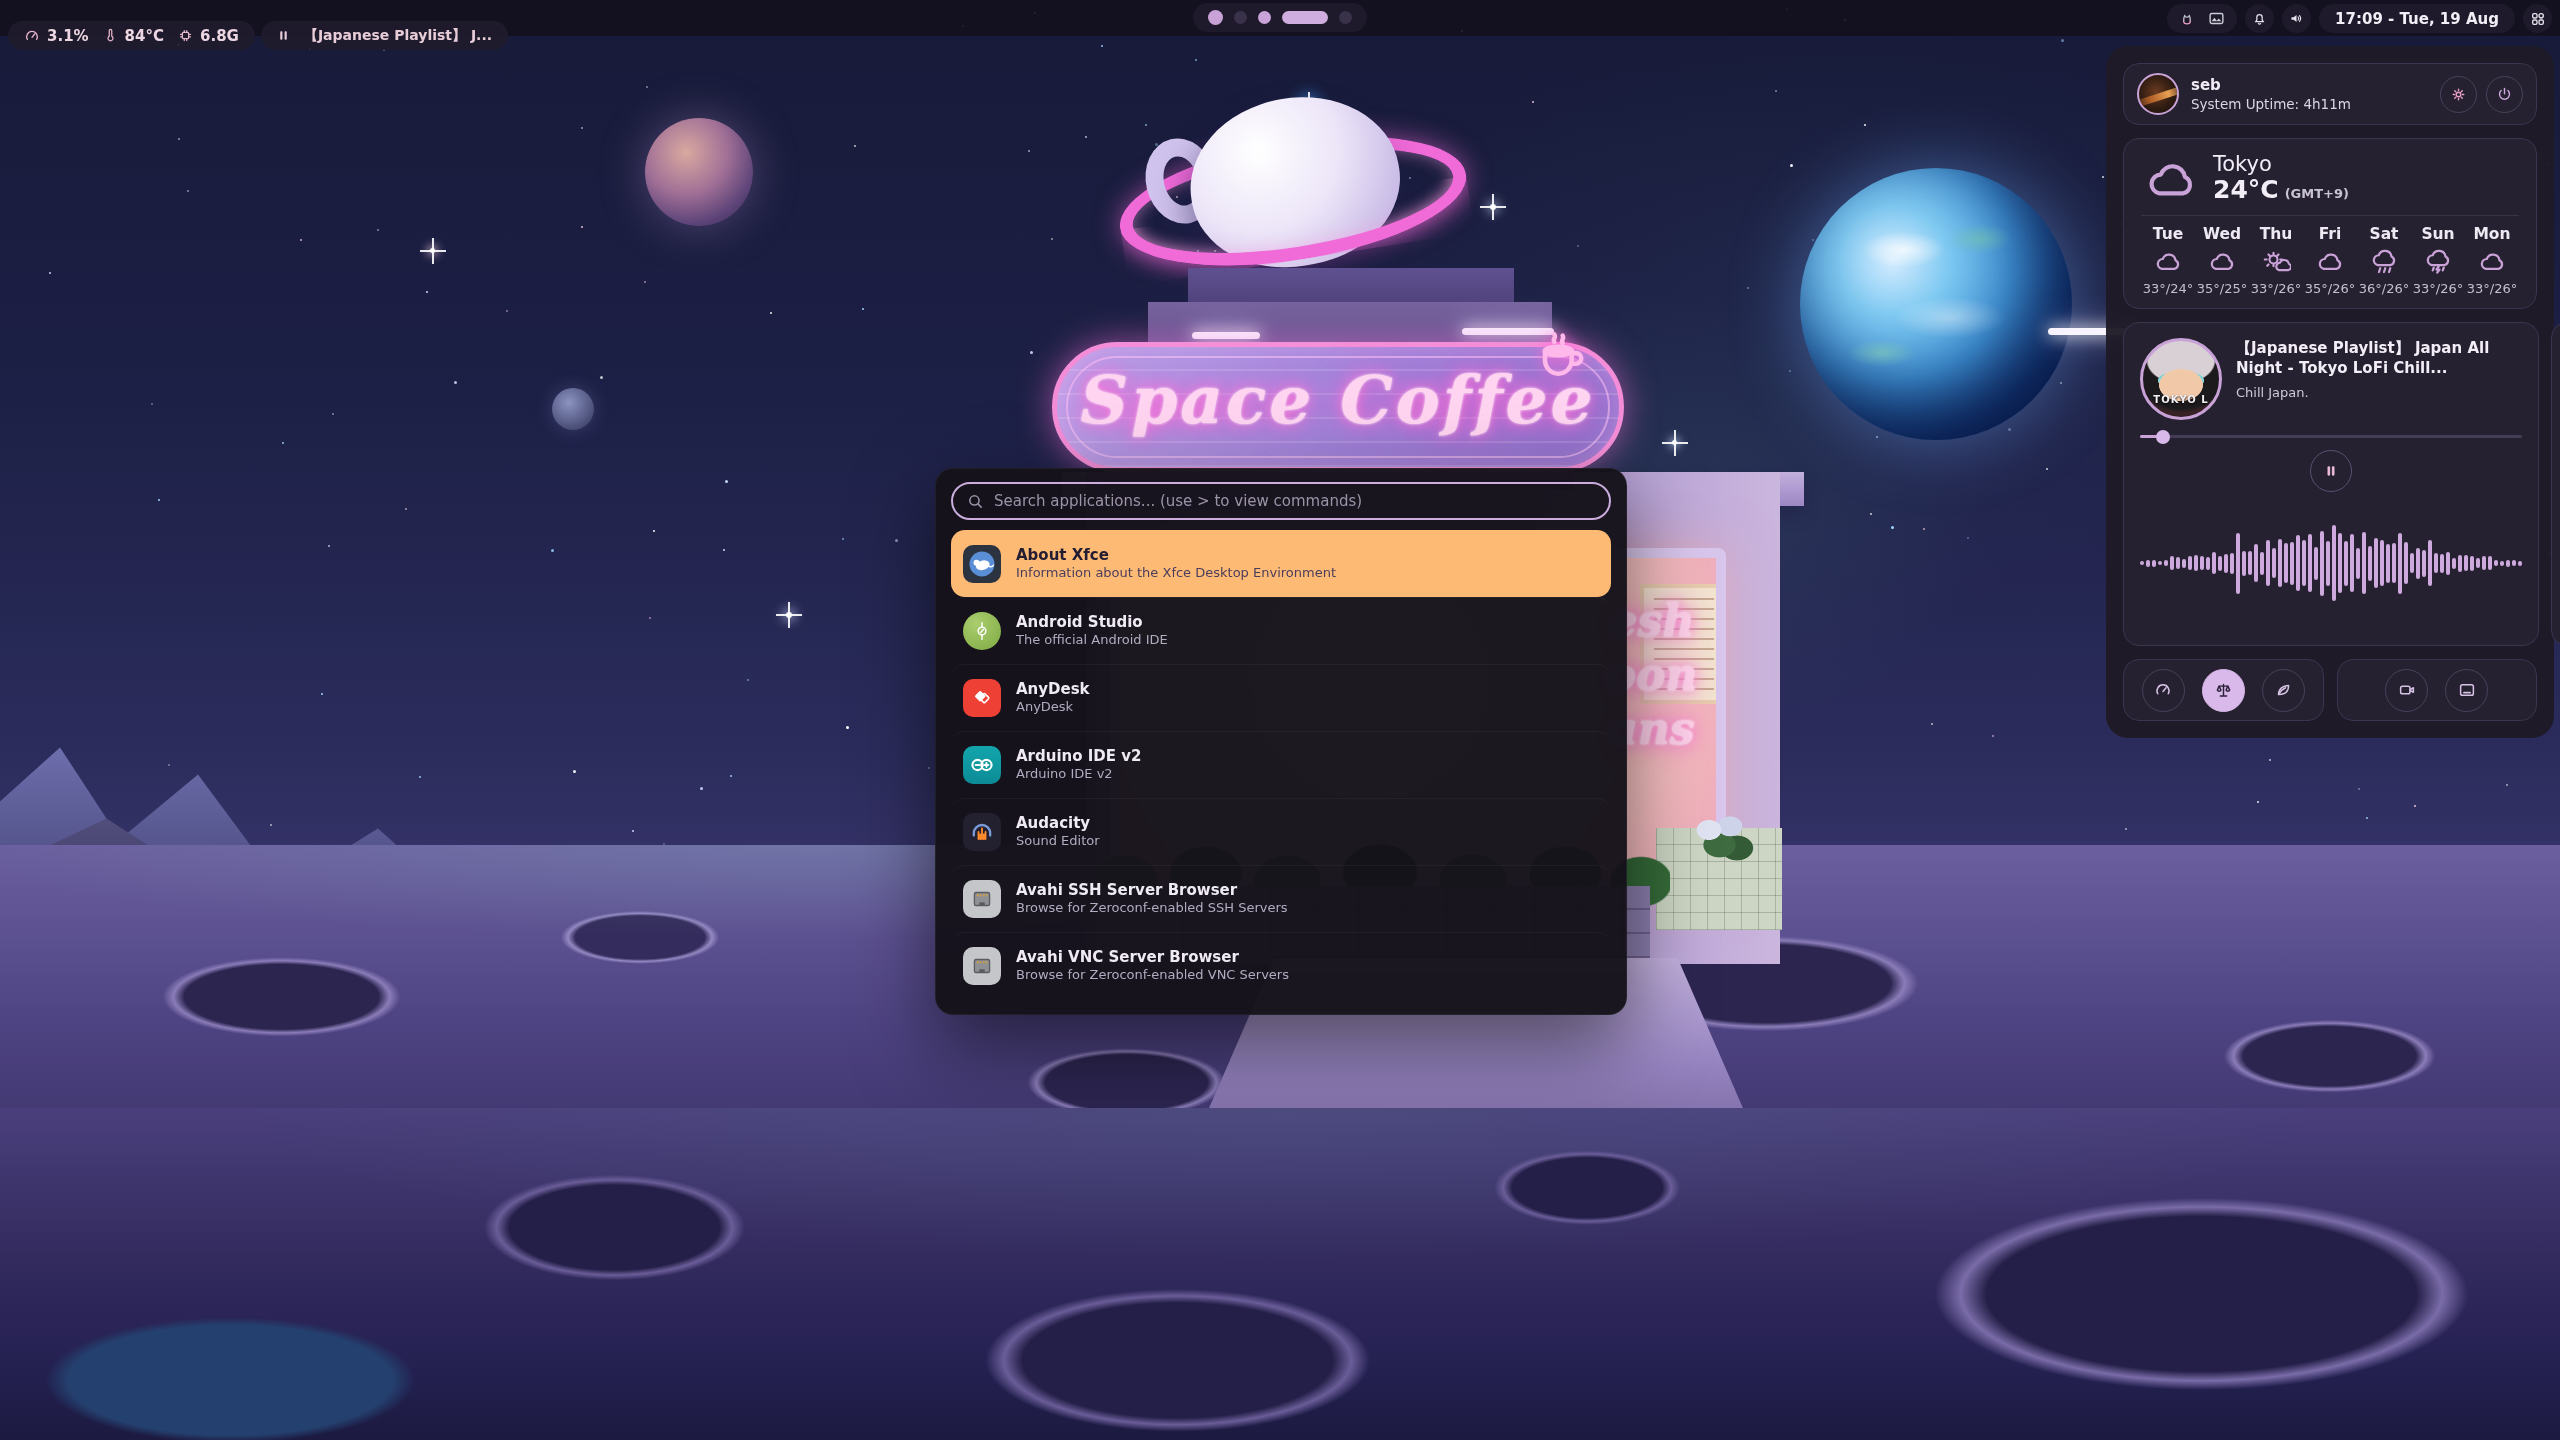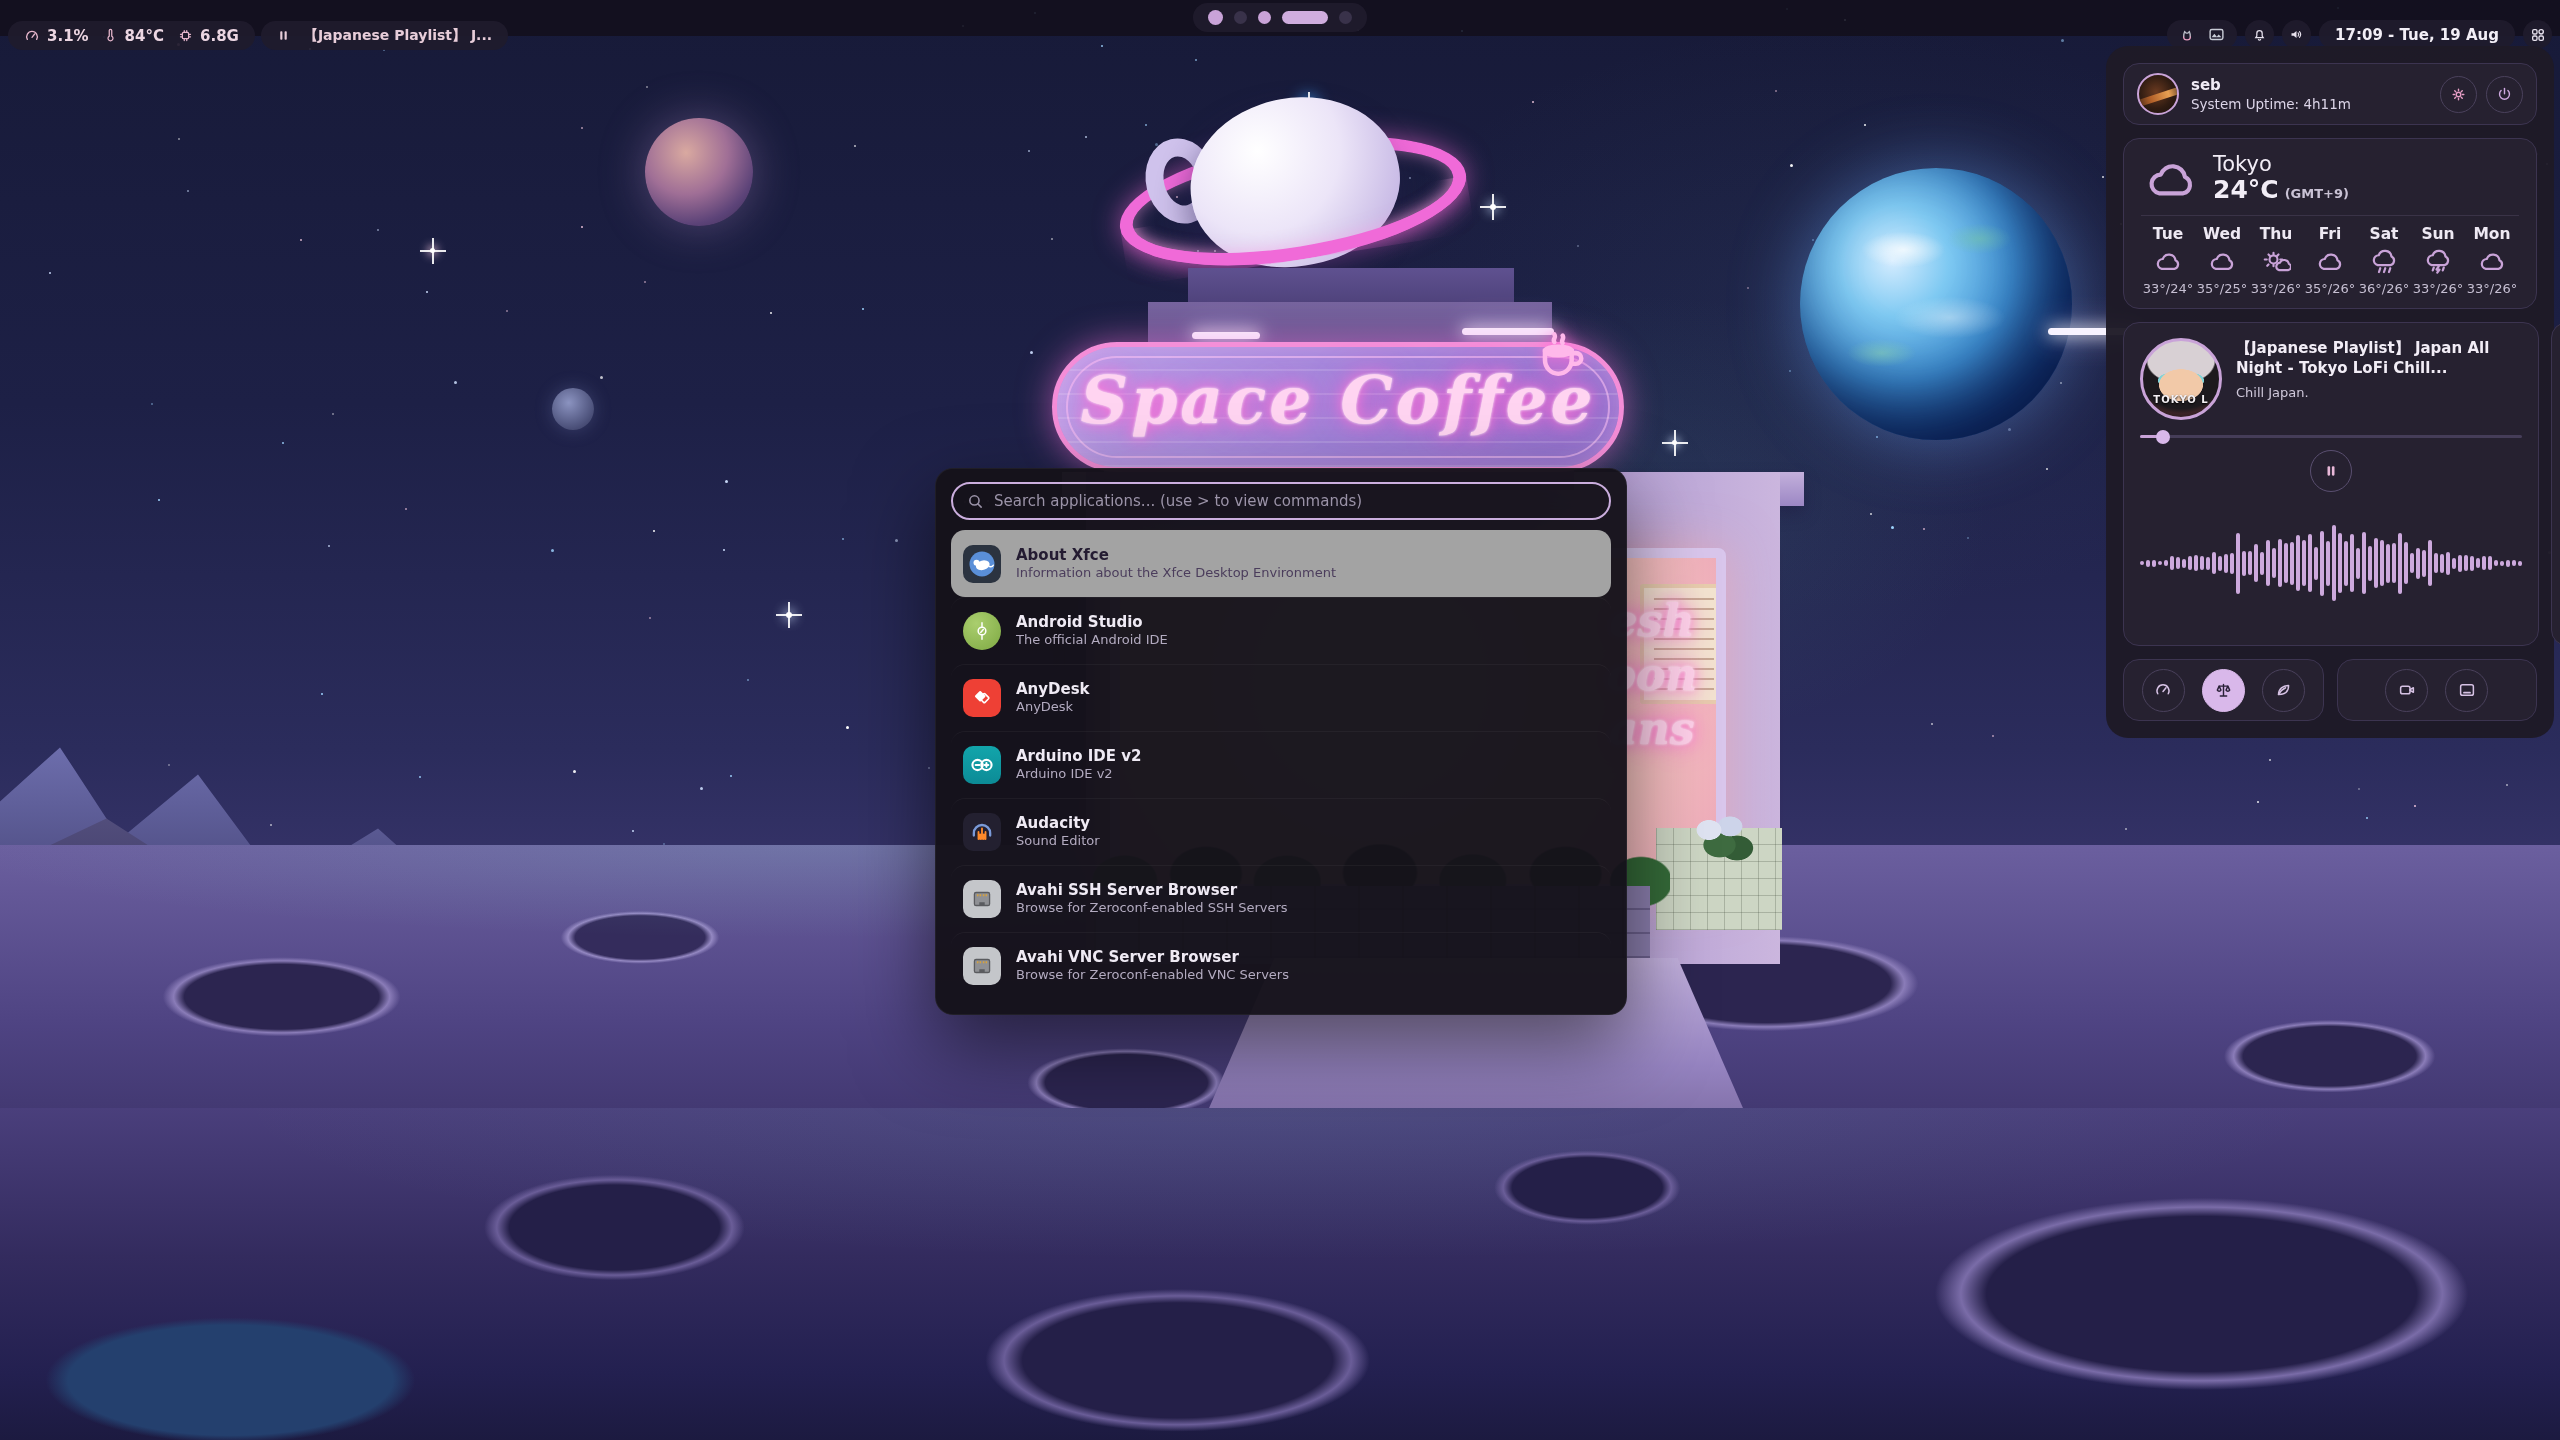--- a/index.html
+++ b/index.html
@@ -91,34 +91,34 @@
   .topbar{position:absolute;left:0;top:0;width:2560px;height:36px;background:rgba(18,15,26,.82);z-index:10;display:flex;align-items:center}
   .pill{background:rgba(32,27,44,.92);border-radius:15px;height:29px;display:flex;align-items:center;gap:14px;padding:0 16px}
   .tb-left{position:absolute;left:8px;top:21px;display:flex;gap:6px}
   .stat{display:flex;align-items:center;gap:7px;color:#ecd6e2;font-size:15px;font-weight:700}
   .stat .icon{color:#e7b7cd}
   .tb-media{color:#e8cdd9;font-size:14px;font-weight:700;max-width:200px;white-space:nowrap;overflow:hidden;text-overflow:ellipsis}
   .tb-ws{position:absolute;left:50%;top:3px;transform:translateX(-50%)}
   .ws-dot{width:13px;height:13px;border-radius:50%;background:#39324a}
   .ws-dot.on{background:#c9a3d8}
   .ws-cur{width:46px;height:13px;border-radius:7px;background:#cfadde}
-  .tb-right{position:absolute;right:8px;top:20px;display:flex;gap:8px;align-items:center}
+  .tb-right{position:absolute;right:8px;top:4px;display:flex;gap:8px;align-items:center}
   .tb-circle{width:29px;height:29px;border-radius:50%;background:rgba(32,27,44,.92);display:flex;align-items:center;justify-content:center;color:#e7e2ee}
   .tb-clock{color:#f2eef6;font-size:15px;font-weight:700;white-space:nowrap}
   .tray-ic{color:#c9ccd6;display:flex}
 
   
   .launcher{position:absolute;left:935px;top:468px;width:692px;height:547px;background:rgba(21,18,26,.97);border:1px solid rgba(255,255,255,.05);border-radius:18px;box-shadow:0 30px 80px rgba(0,0,0,.55);padding:13px 15px;z-index:20}
   .search{height:38px;border:2px solid #cbaede;border-radius:19px;display:flex;align-items:center;gap:10px;padding:0 14px;color:#9b93a8}
   .search input{flex:1;background:none;border:0;outline:none;color:#ddd6e6;font-size:15px;font-family:inherit}
   .search input::placeholder{color:#9b93a8}
   .results{margin-top:10px;display:flex;flex-direction:column}
   .row{height:67px;display:flex;align-items:center;gap:15px;padding:0 12px;border-radius:14px;border-top:1px solid rgba(255,255,255,.045)}
   .row:first-child{border-top-color:transparent}
-  .row.selected{background:#a3a3a3;border-top-color:transparent}
+  .row.selected{background:#fdba74;border-top-color:transparent}
   .rt .t{font-size:15px;font-weight:700;color:#efeaf4;line-height:1.25}
   .rt .s{font-size:13px;color:#b3abc0;line-height:1.3}
   .row.selected .t{color:#241c32}
   .row.selected .s{color:#4b3d5c}
   .app-icon{width:38px;height:38px;border-radius:10px;flex:none;display:flex;align-items:center;justify-content:center}
   .ic-xfce{background:#2b3340}
   .ic-android{background:radial-gradient(circle at 35% 30%,#aace6e,#7ea943)}
   .ic-android{border-radius:50%}
   .ic-anydesk{background:#ee4035}
   .ic-arduino{background:linear-gradient(180deg,#12a5ab,#0c8b96)}

